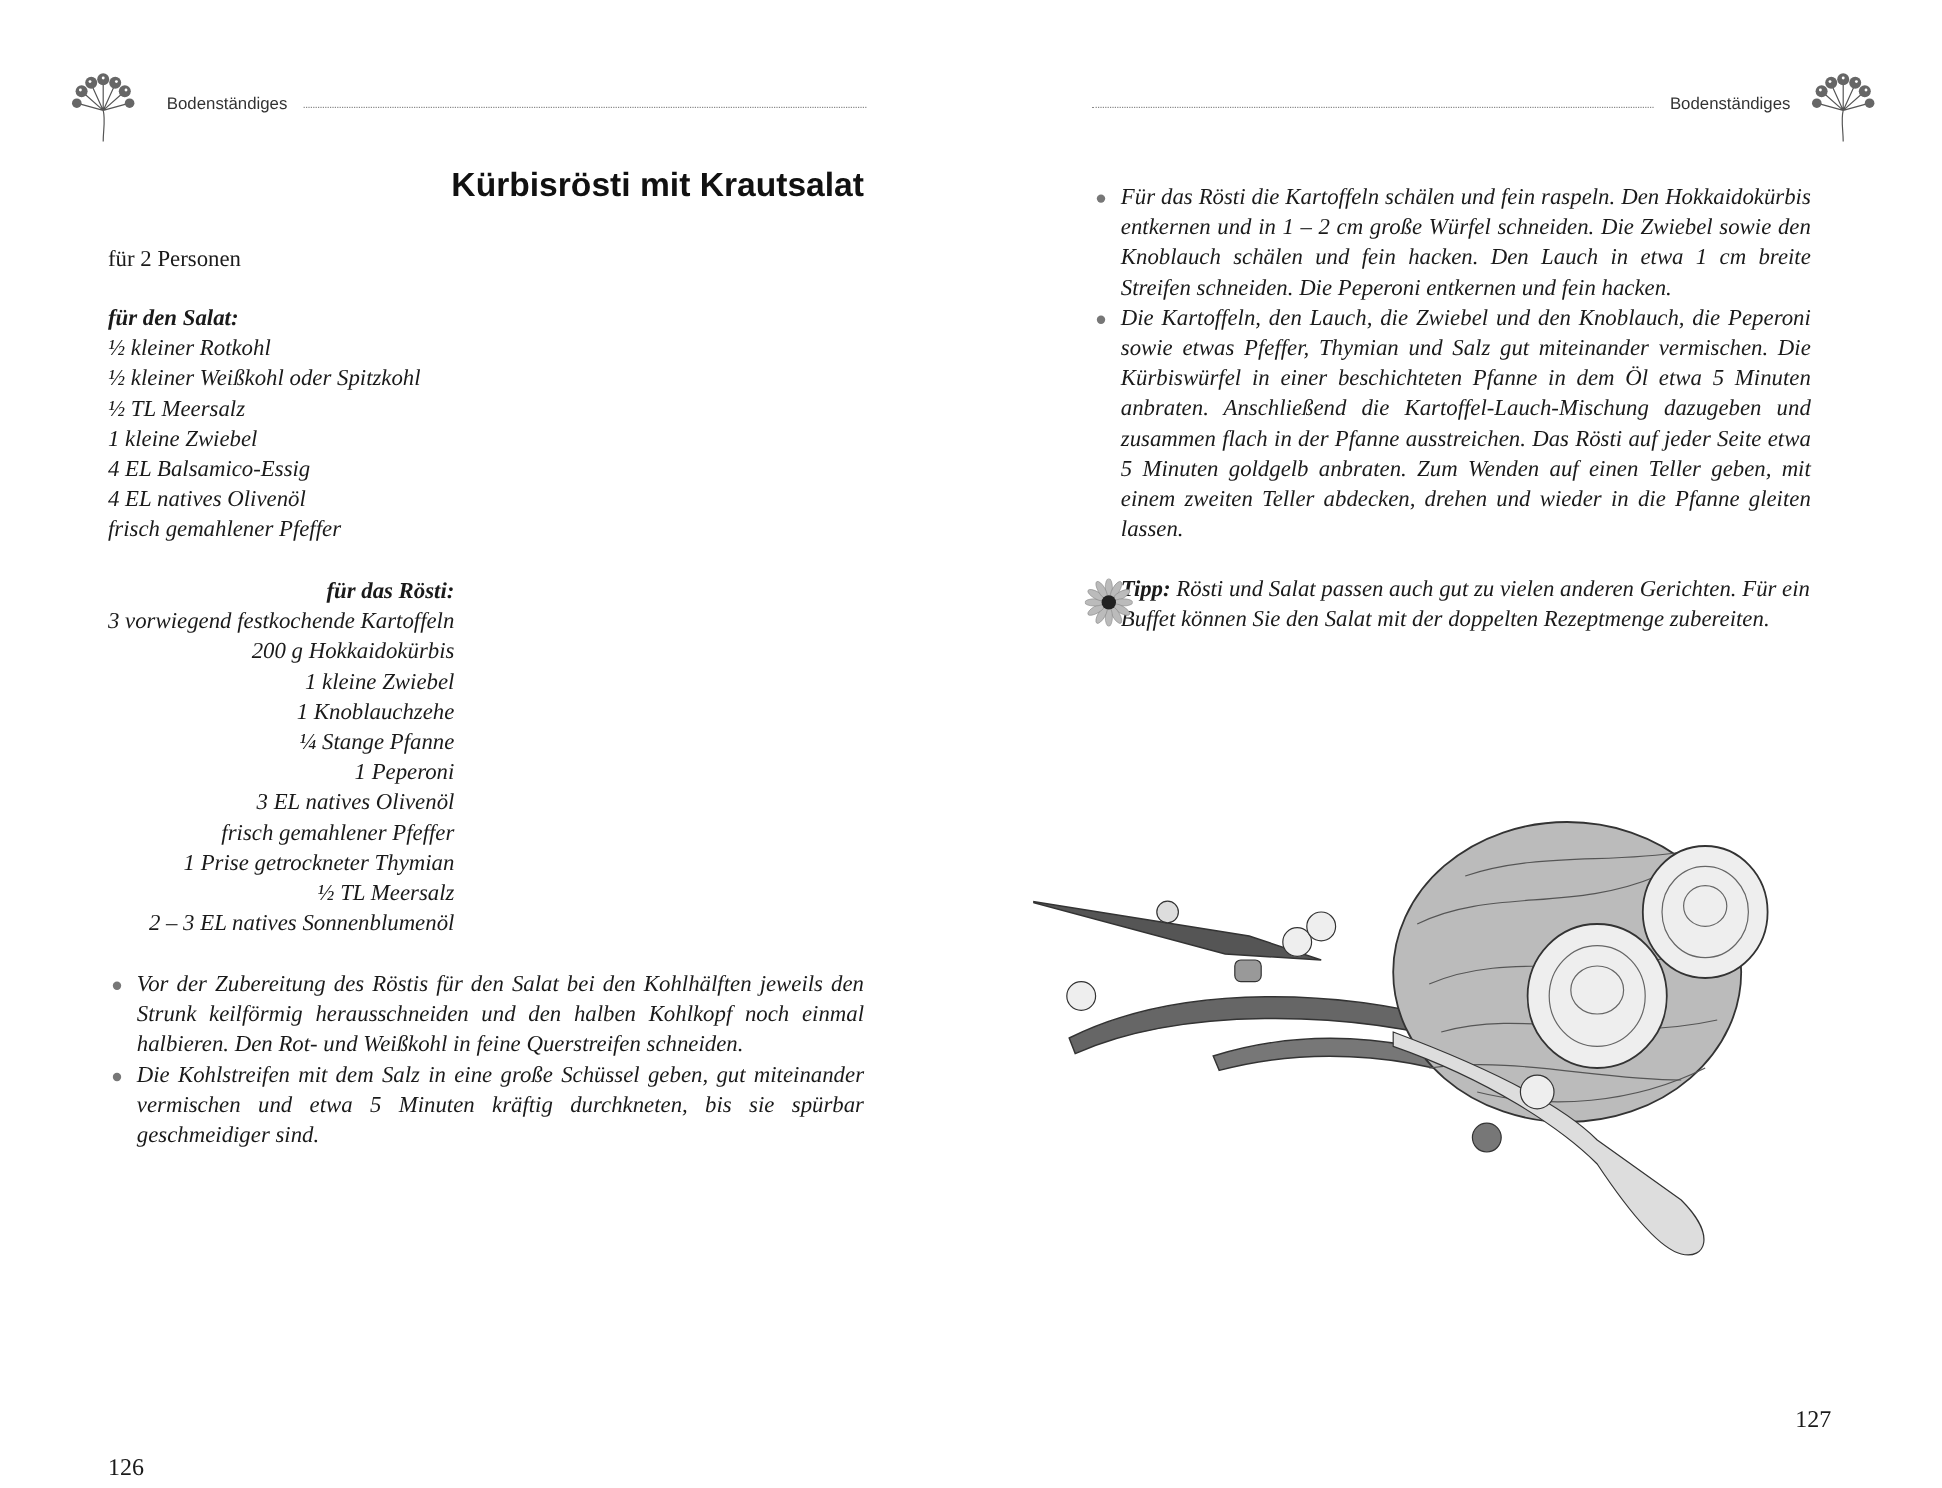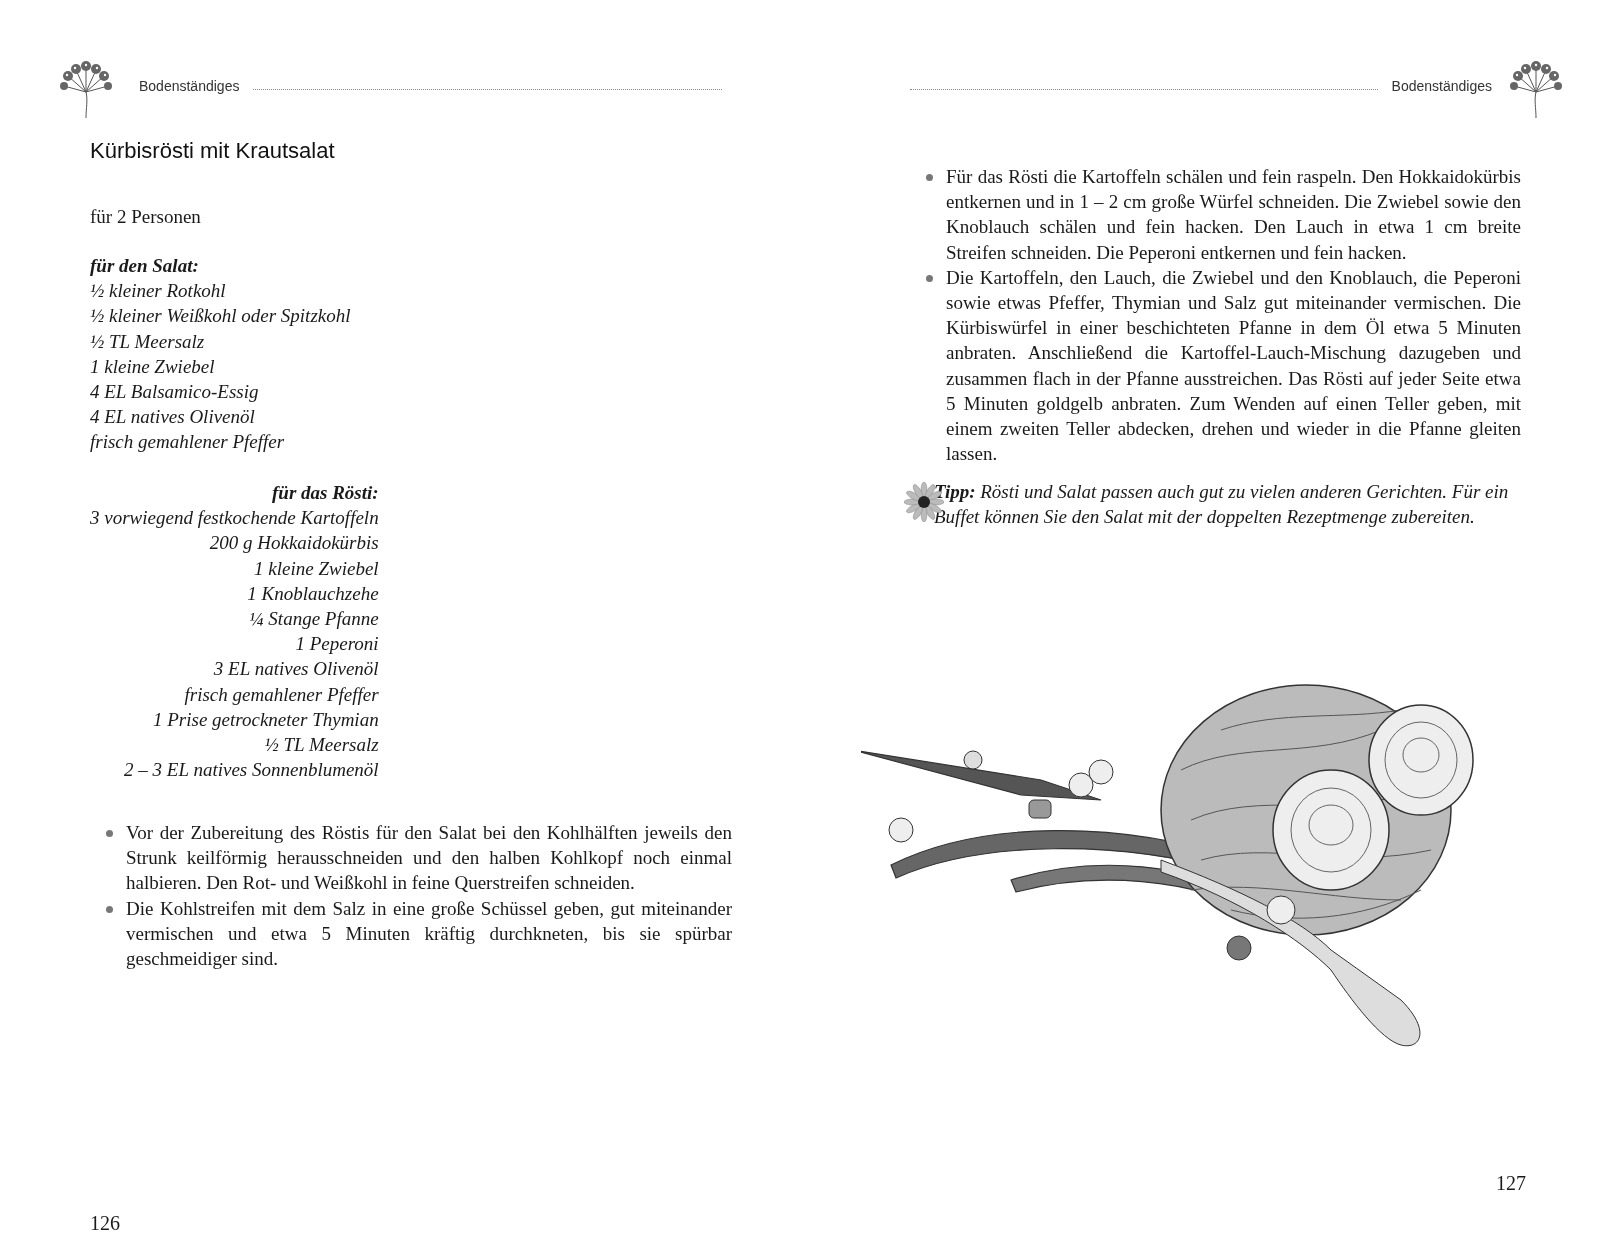--- a/index.html
+++ b/index.html
@@ -9,29 +9,29 @@
   .page.right { left: 809px; }
   .running-head { position: absolute; top: 78px; display: flex; align-items: center; font-family: "Liberation Sans", sans-serif; font-size: 14px; color: #333; }
   .running-head .dots { border-bottom: 1.5px dotted #888; height: 0; flex: 1; margin-top: 6px; }
   .left .running-head { left: 139px; width: 583px; }
   .left .running-head .label { margin-right: 14px; }
   .right .running-head { left: 101px; width: 582px; }
   .right .running-head .label { margin-left: 14px; }
   .ornament { position: absolute; top: 58px; width: 60px; height: 62px; }
   .left .ornament { left: 56px; }
   .right .ornament { left: 697px; }
-  .title { position: absolute; top: 138px; left: 90px; width: 630px; text-align: left; font-family: "Liberation Sans", sans-serif; font-weight: normal; font-size: 22px; color: #111; }
+  .title { position: absolute; top: 138px; left: 90px; width: 630px; text-align: right; font-family: "Liberation Sans", sans-serif; font-weight: bold; font-size: 28px; color: #111; }
   .serif { font-family: "Liberation Serif", "DejaVu Serif", serif; font-size: 19px; line-height: 25.2px; }
   .serves { position: absolute; top: 204px; left: 90px; }
   .ingredients { position: absolute; left: 90px; font-style: italic; }
   .ingredients .head { display: block; font-weight: bold; }
   .ingredients .item { display: block; }
   .ing-salat { top: 253px; }
   .ing-roesti { top: 480px; text-align: right; }
-  .steps { position: absolute; margin: 12px; padding: 0; list-style: none; text-align: justify; }
+  .steps { position: absolute; margin: 0; padding: 0; list-style: none; text-align: justify; font-style: italic; }
   .steps li { position: relative; padding-left: 24px; }
   .steps li::before { content: ""; position: absolute; left: 4px; top: 10px; width: 7px; height: 7px; border-radius: 50%; background: #777; }
   .left .steps { top: 808px; left: 90px; width: 630px; }
   .right .steps { top: 152px; left: 101px; width: 599px; }
   .tip { position: absolute; top: 479px; left: 101px; width: 599px; font-style: italic; padding-left: 24px; box-sizing: border-box; }
   .tip .tip-label { font-weight: bold; }
   .flower { position: absolute; left: -6px; top: 3px; width: 40px; height: 40px; }
   .illustration { position: absolute; left: 52px; top: 650px; width: 650px; height: 420px; }
   .page-number { position: absolute; top: 1172px; font-family: "Liberation Serif", serif; font-size: 20px; }
   .left .page-number { left: 90px; margin-top: 40px; }

